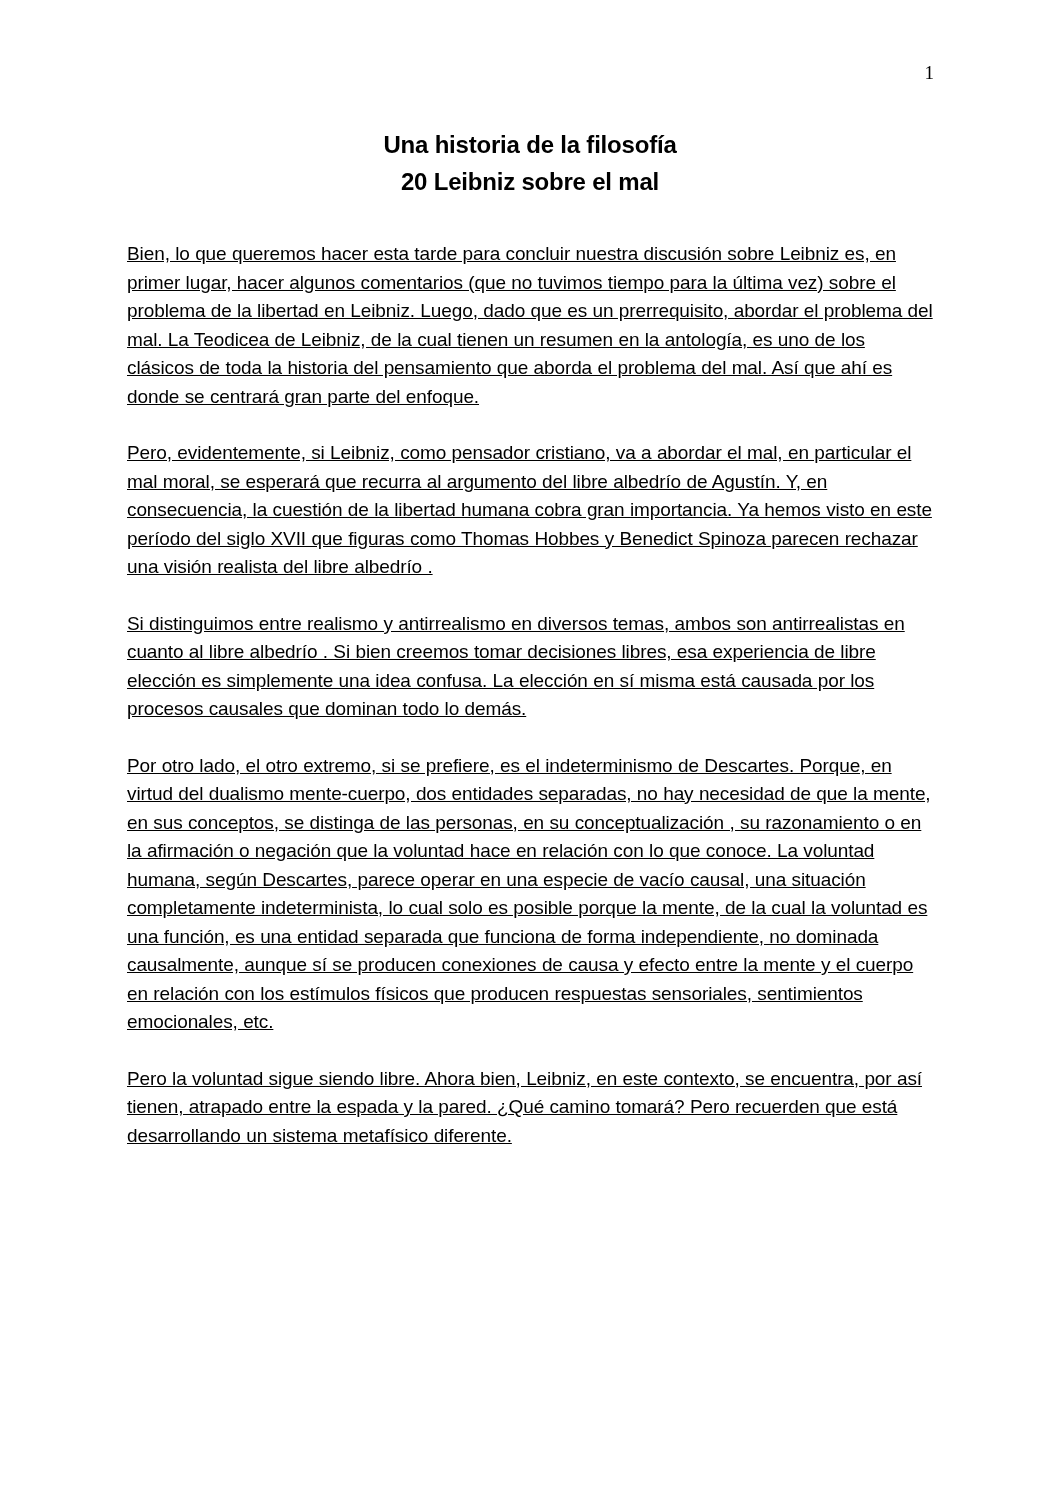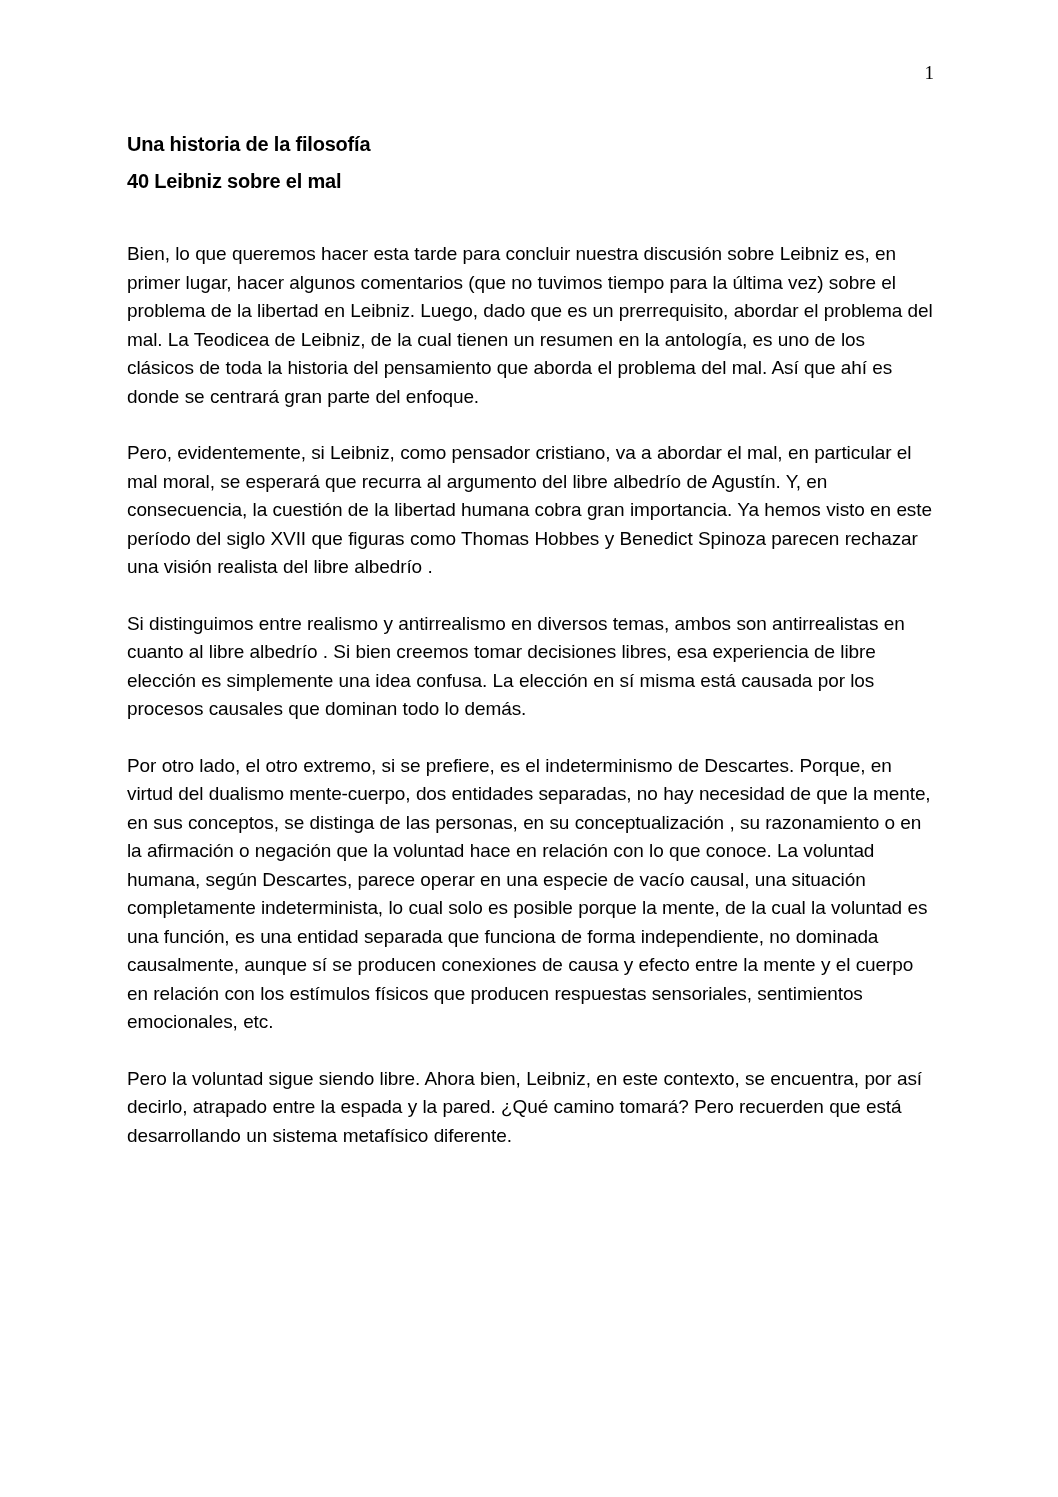--- a/index.html
+++ b/index.html
@@ -31,51 +31,52 @@
   }
   .doc {
     position: absolute;
     left: 127px;
     top: 126px;
     width: 806px;
   }
   .title {
     margin: 0 0 40px 0;
     font-weight: bold;
-    font-size: 20px;
+    font-size: 24px;
     line-height: 37px;
-    text-align: left;
+    text-align: center;
     letter-spacing: -0.2px;
   }
   .title .title-line { display: block; }
   .body-para {
     margin: 0 0 28px 0;
     font-size: 19px;
     line-height: 28.5px;
     letter-spacing: -0.1px;
     text-align: left;
     word-spacing: 0.2px;
+    text-decoration: underline;
   }
 </style>
 </head>
 <body>
 
 <div class="page">
 
   <div class="page-number">1</div>
 
   <div class="doc">
 
     <h1 class="title">
       <span class="title-line">Una historia de la filosofía</span>
-      <span class="title-line">40 Leibniz sobre el mal</span>
+      <span class="title-line">20 Leibniz sobre el mal</span>
     </h1>
 
     <div>
       <p class="body-para">Bien, lo que queremos hacer esta tarde para concluir nuestra discusión sobre Leibniz es, en primer lugar, hacer algunos comentarios (que no tuvimos tiempo para la última vez) sobre el problema de la libertad en Leibniz. Luego, dado que es un prerrequisito, abordar el problema del mal. La Teodicea de Leibniz, de la cual tienen un resumen en la antología, es uno de los clásicos de toda la historia del pensamiento que aborda el problema del mal. Así que ahí es donde se centrará gran parte del enfoque.</p>
       <p class="body-para">Pero, evidentemente, si Leibniz, como pensador cristiano, va a abordar el mal, en particular el mal moral, se esperará que recurra al argumento del libre albedrío de Agustín. Y, en consecuencia, la cuestión de la libertad humana cobra gran importancia. Ya hemos visto en este período del siglo XVII que figuras como Thomas Hobbes y Benedict Spinoza parecen rechazar una visión realista del libre albedrío .</p>
       <p class="body-para">Si distinguimos entre realismo y antirrealismo en diversos temas, ambos son antirrealistas en cuanto al libre albedrío . Si bien creemos tomar decisiones libres, esa experiencia de libre elección es simplemente una idea confusa. La elección en sí misma está causada por los procesos causales que dominan todo lo demás.</p>
       <p class="body-para">Por otro lado, el otro extremo, si se prefiere, es el indeterminismo de Descartes. Porque, en virtud del dualismo mente-cuerpo, dos entidades separadas, no hay necesidad de que la mente, en sus conceptos, se distinga de las personas, en su conceptualización , su razonamiento o en la afirmación o negación que la voluntad hace en relación con lo que conoce. La voluntad humana, según Descartes, parece operar en una especie de vacío causal, una situación completamente indeterminista, lo cual solo es posible porque la mente, de la cual la voluntad es una función, es una entidad separada que funciona de forma independiente, no dominada causalmente, aunque sí se producen conexiones de causa y efecto entre la mente y el cuerpo en relación con los estímulos físicos que producen respuestas sensoriales, sentimientos emocionales, etc.</p>
-      <p class="body-para">Pero la voluntad sigue siendo libre. Ahora bien, Leibniz, en este contexto, se encuentra, por así decirlo, atrapado entre la espada y la pared. ¿Qué camino tomará? Pero recuerden que está desarrollando un sistema metafísico diferente.</p>
+      <p class="body-para">Pero la voluntad sigue siendo libre. Ahora bien, Leibniz, en este contexto, se encuentra, por así tienen, atrapado entre la espada y la pared. ¿Qué camino tomará? Pero recuerden que está desarrollando un sistema metafísico diferente.</p>
     </div>
 
   </div>
 </div>
 
 </body></html>

